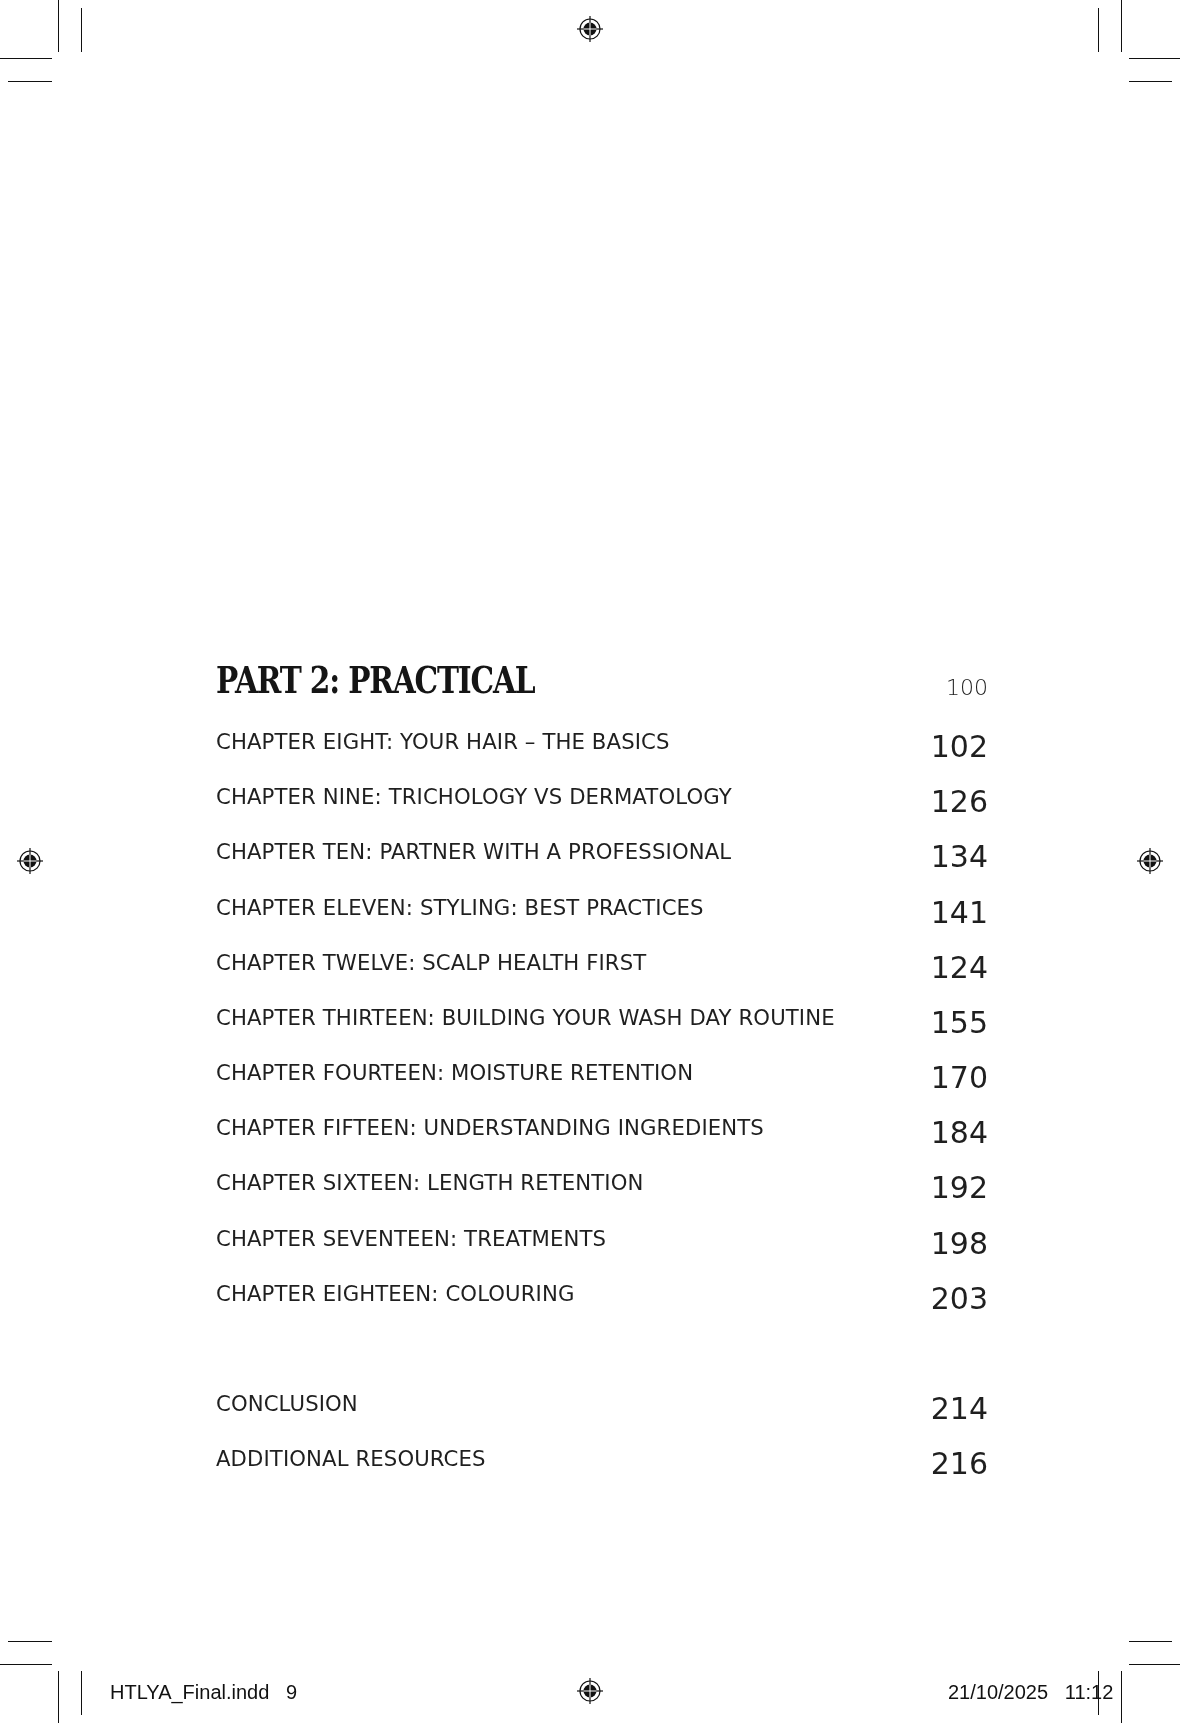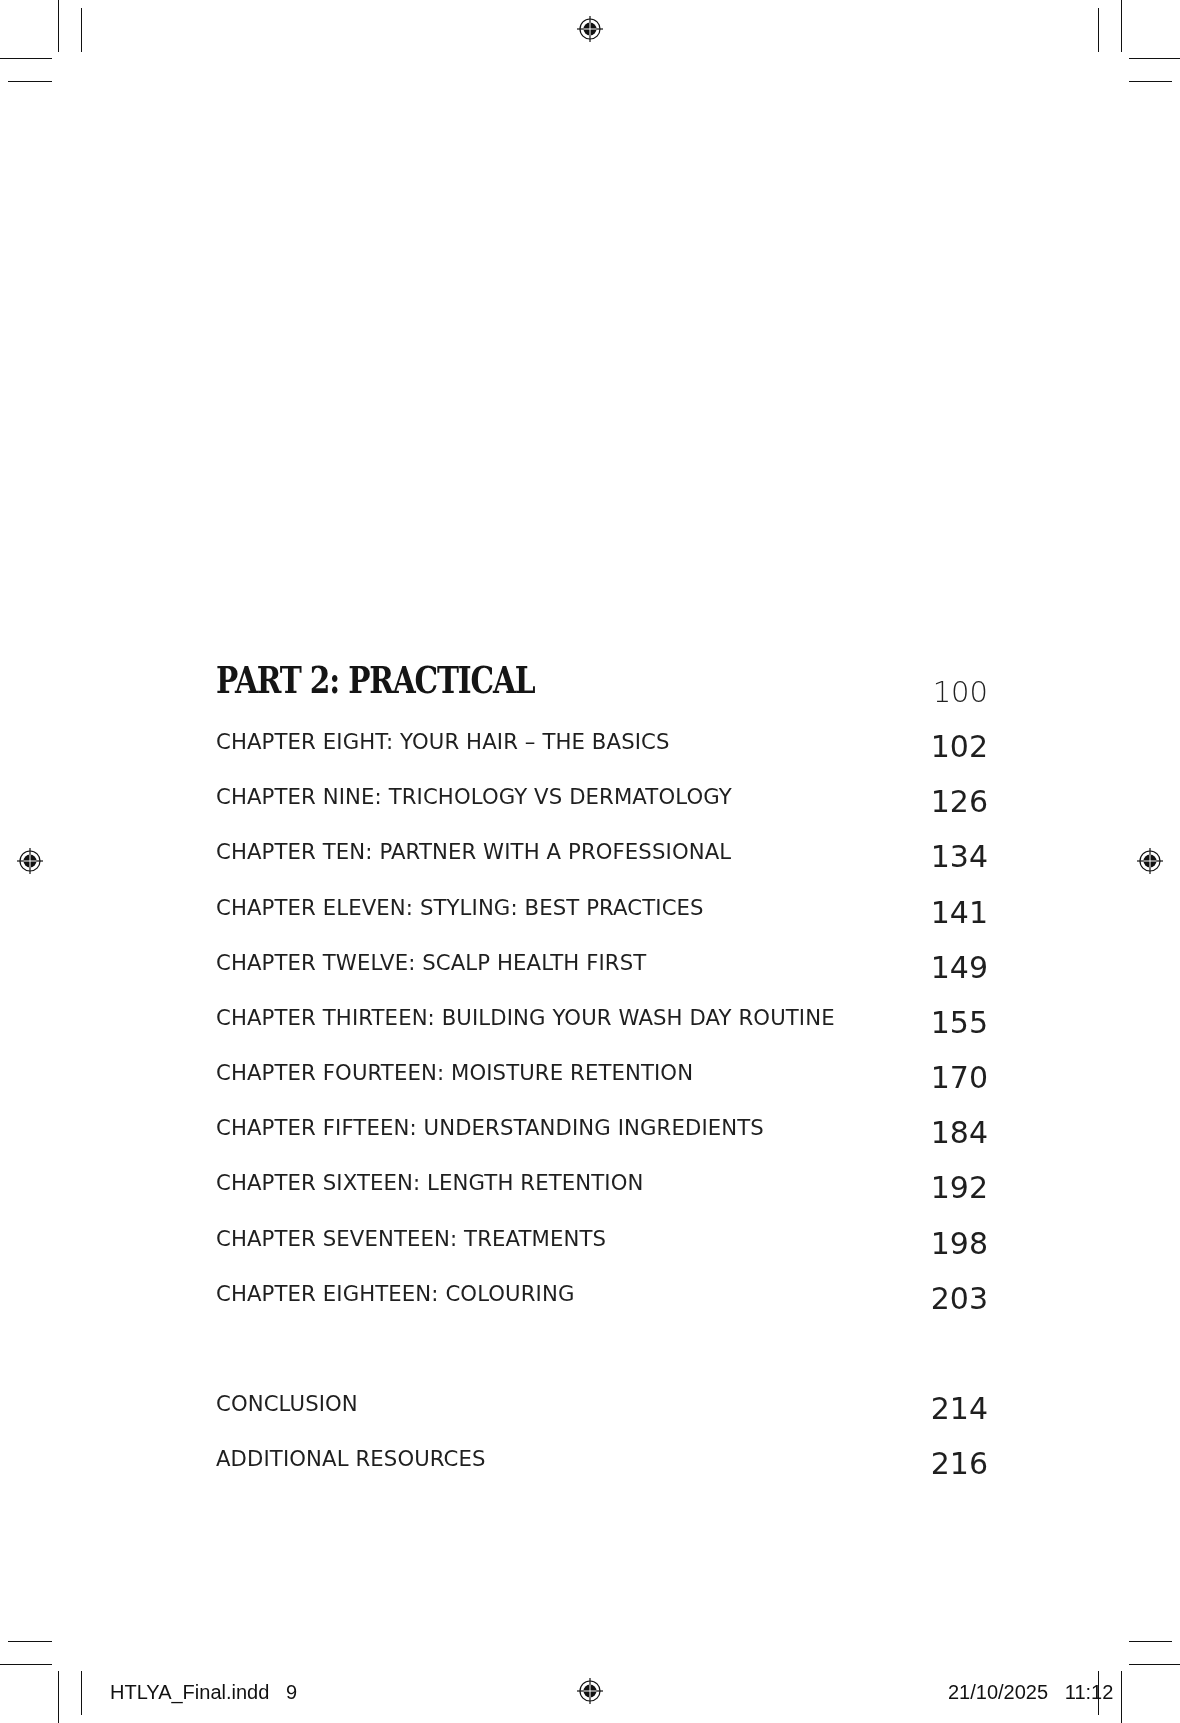--- a/index.html
+++ b/index.html
@@ -6,21 +6,21 @@
     body { width:1180px; height:1723px; position:relative; overflow:hidden;
            font-family:"DejaVu Sans", sans-serif; color:#1a1a1a; }
     .crop { position:absolute; background:#111; }
     .crop.v { width:1.3px; }
     .crop.h { height:1.3px; }
     .reg { position:absolute; width:30px; height:30px; margin-left:-15px; margin-top:-15px; }
     .title { position:absolute; left:216px; top:657px;
              font-family:"DejaVu Serif", serif; font-weight:bold; font-size:38px;
              letter-spacing:-1.5px; transform:scaleX(0.78); transform-origin:left top;
              color:#151515; white-space:nowrap; }
-    .title-page { position:absolute; right:192px; top:675px; font-size:29px;
+    .title-page { position:absolute; right:192px; top:675px; font-size:22px;
                   font-weight:300; color:#222; }
     .row { position:absolute; left:216px; width:772px; height:30px; }
     .row .label { position:absolute; left:0; top:0; font-size:22px; letter-spacing:0.1px;
                   white-space:nowrap; color:#1f1f1f; font-family:"DejaVu Sans", sans-serif;
                   transform:scaleX(0.965); transform-origin:left top; }
     .row .page { position:absolute; right:0; top:0; font-size:30px; color:#1f1f1f; }
     .footer-text { position:absolute; top:1681px; font-family:"Liberation Sans", sans-serif;
                    font-size:20px; color:#111; white-space:nowrap; }
   </style>
 </head>
@@ -94,21 +94,21 @@
   <div class="row" style="top:839px;">
     <span class="label">CHAPTER TEN: PARTNER WITH A PROFESSIONAL</span>
     <span class="page">134</span>
   </div>
   <div class="row" style="top:895px;">
     <span class="label">CHAPTER ELEVEN: STYLING: BEST PRACTICES</span>
     <span class="page">141</span>
   </div>
   <div class="row" style="top:950px;">
     <span class="label">CHAPTER TWELVE: SCALP HEALTH FIRST</span>
-    <span class="page">149</span>
+    <span class="page">124</span>
   </div>
   <div class="row" style="top:1005px;">
     <span class="label">CHAPTER THIRTEEN: BUILDING YOUR WASH DAY ROUTINE</span>
     <span class="page">155</span>
   </div>
   <div class="row" style="top:1060px;">
     <span class="label">CHAPTER FOURTEEN: MOISTURE RETENTION</span>
     <span class="page">170</span>
   </div>
   <div class="row" style="top:1115px;">

